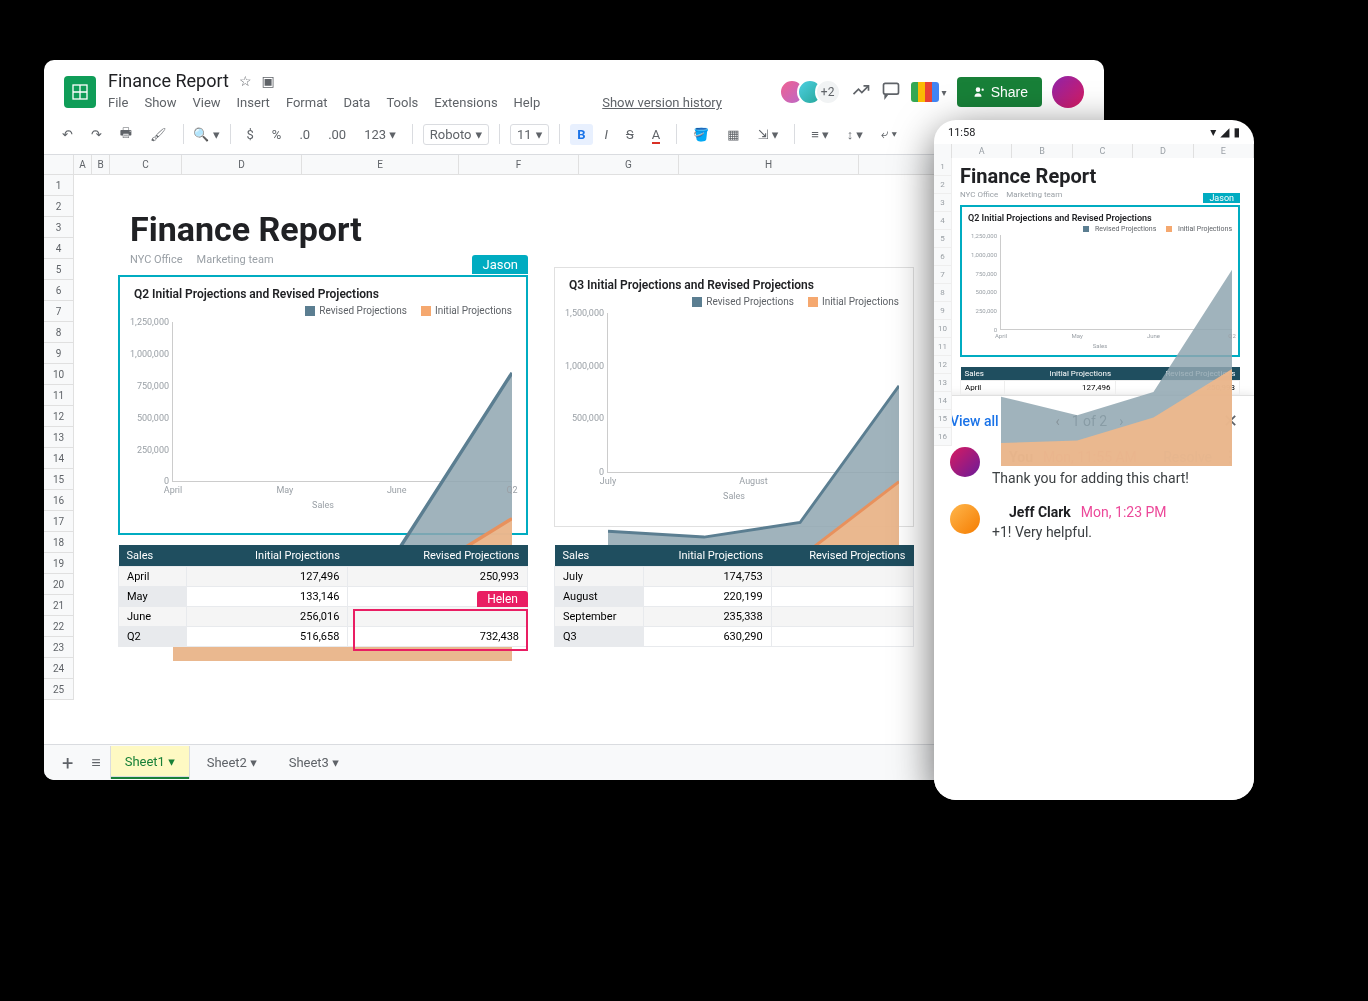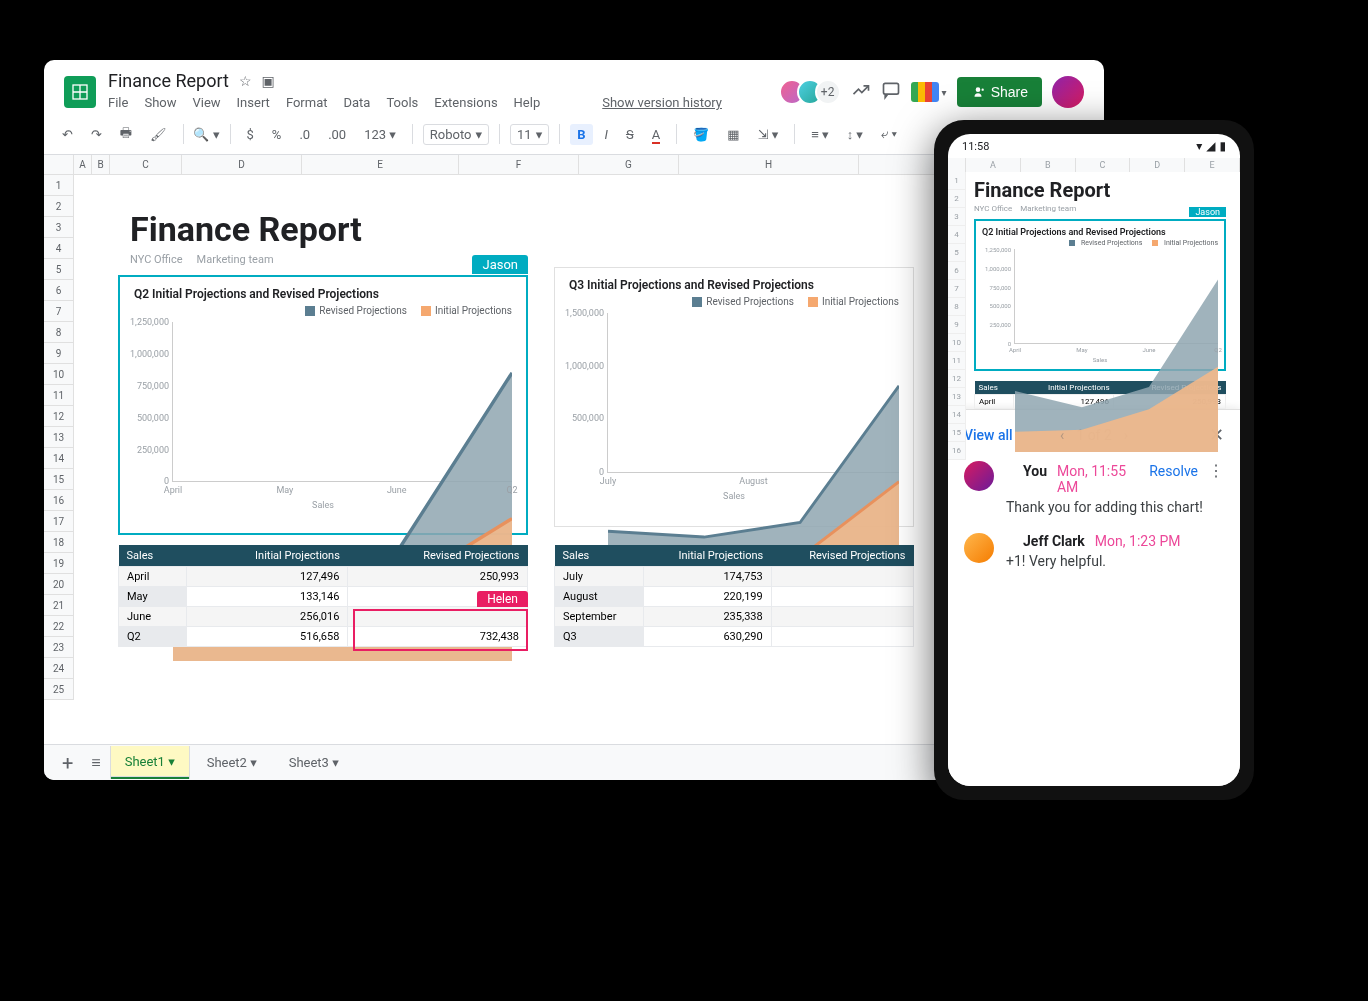--- a/index.html
+++ b/index.html
@@ -75,21 +75,21 @@
 
 .helen-sel { position: absolute; top: 434px; left: 279px; width: 175px; height: 42px; border: 2px solid #e91e63; pointer-events:none;}
 .helen-tag { position: absolute; top: -20px; right: -2px; background: #e91e63; color: #fff; font-size: 12px; padding: 1px 10px; border-radius: 3px 3px 0 0; }
 
 .sheet-tabs { display: flex; align-items: center; height: 36px; border-top: 1px solid #dadce0; padding: 0 10px; gap: 4px; background: #f8f9fa; }
 .sheet-tabs .add { font-size: 20px; color: #5f6368; padding: 0 8px; cursor: pointer; }
 .sheet-tabs .all { color: #5f6368; padding: 0 6px; cursor: pointer; }
 .sheet-tab { padding: 8px 14px; font-size: 13px; color: #5f6368; cursor: pointer; }
 .sheet-tab.active { background: #fef9c3; color: #188038; border-bottom: 2px solid #188038; box-shadow: 0 -1px 0 #dadce0 inset, 1px 0 #dadce0, -1px 0 #dadce0; }
 
-.phone { position: absolute; top: 60px; right: 70px; width: 320px; height: 680px; background: #111; border-radius: 30px; padding: 14px; box-shadow: 0 10px 40px rgba(0,0,0,.6); }
+.phone { position: absolute; top: 60px; right: 70px; width: 320px; height: 680px; background: #111; border-radius: 30px; padding: 0; box-shadow: 0 10px 40px rgba(0,0,0,.6); }
 .phone-screen { width: 100%; height: 100%; background: #fff; border-radius: 22px; overflow: hidden; display: flex; flex-direction: column; }
 .statusbar { height: 24px; display: flex; align-items: center; justify-content: space-between; padding: 0 14px; font-size: 11px; color: #202124; }
 .status-icons { display: flex; gap: 4px; font-size: 12px; }
 .mobile-cols { display: flex; height: 14px; background: #f8f9fa; font-size: 9px; color: #9aa0a6; }
 .mcol { flex: 1; text-align: center; border-right: 1px solid #e0e0e0; line-height: 14px; }
 .mobile-body { position: relative; padding: 0 14px 0 26px; }
 .mobile-rownums { position: absolute; left: 0; top: 0; width: 18px; background: #f8f9fa; }
 .mrow { height: 18px; font-size: 8px; color: #9aa0a6; text-align: center; line-height: 18px; border-bottom: 1px solid #eee; border-right:1px solid #eee;}
 .mtitle { font-size: 20px; font-weight: 700; color: #202124; margin: 6px 0 2px; }
 .mbread { font-size: 8px; color: #9aa0a6; display: flex; gap: 8px; }

